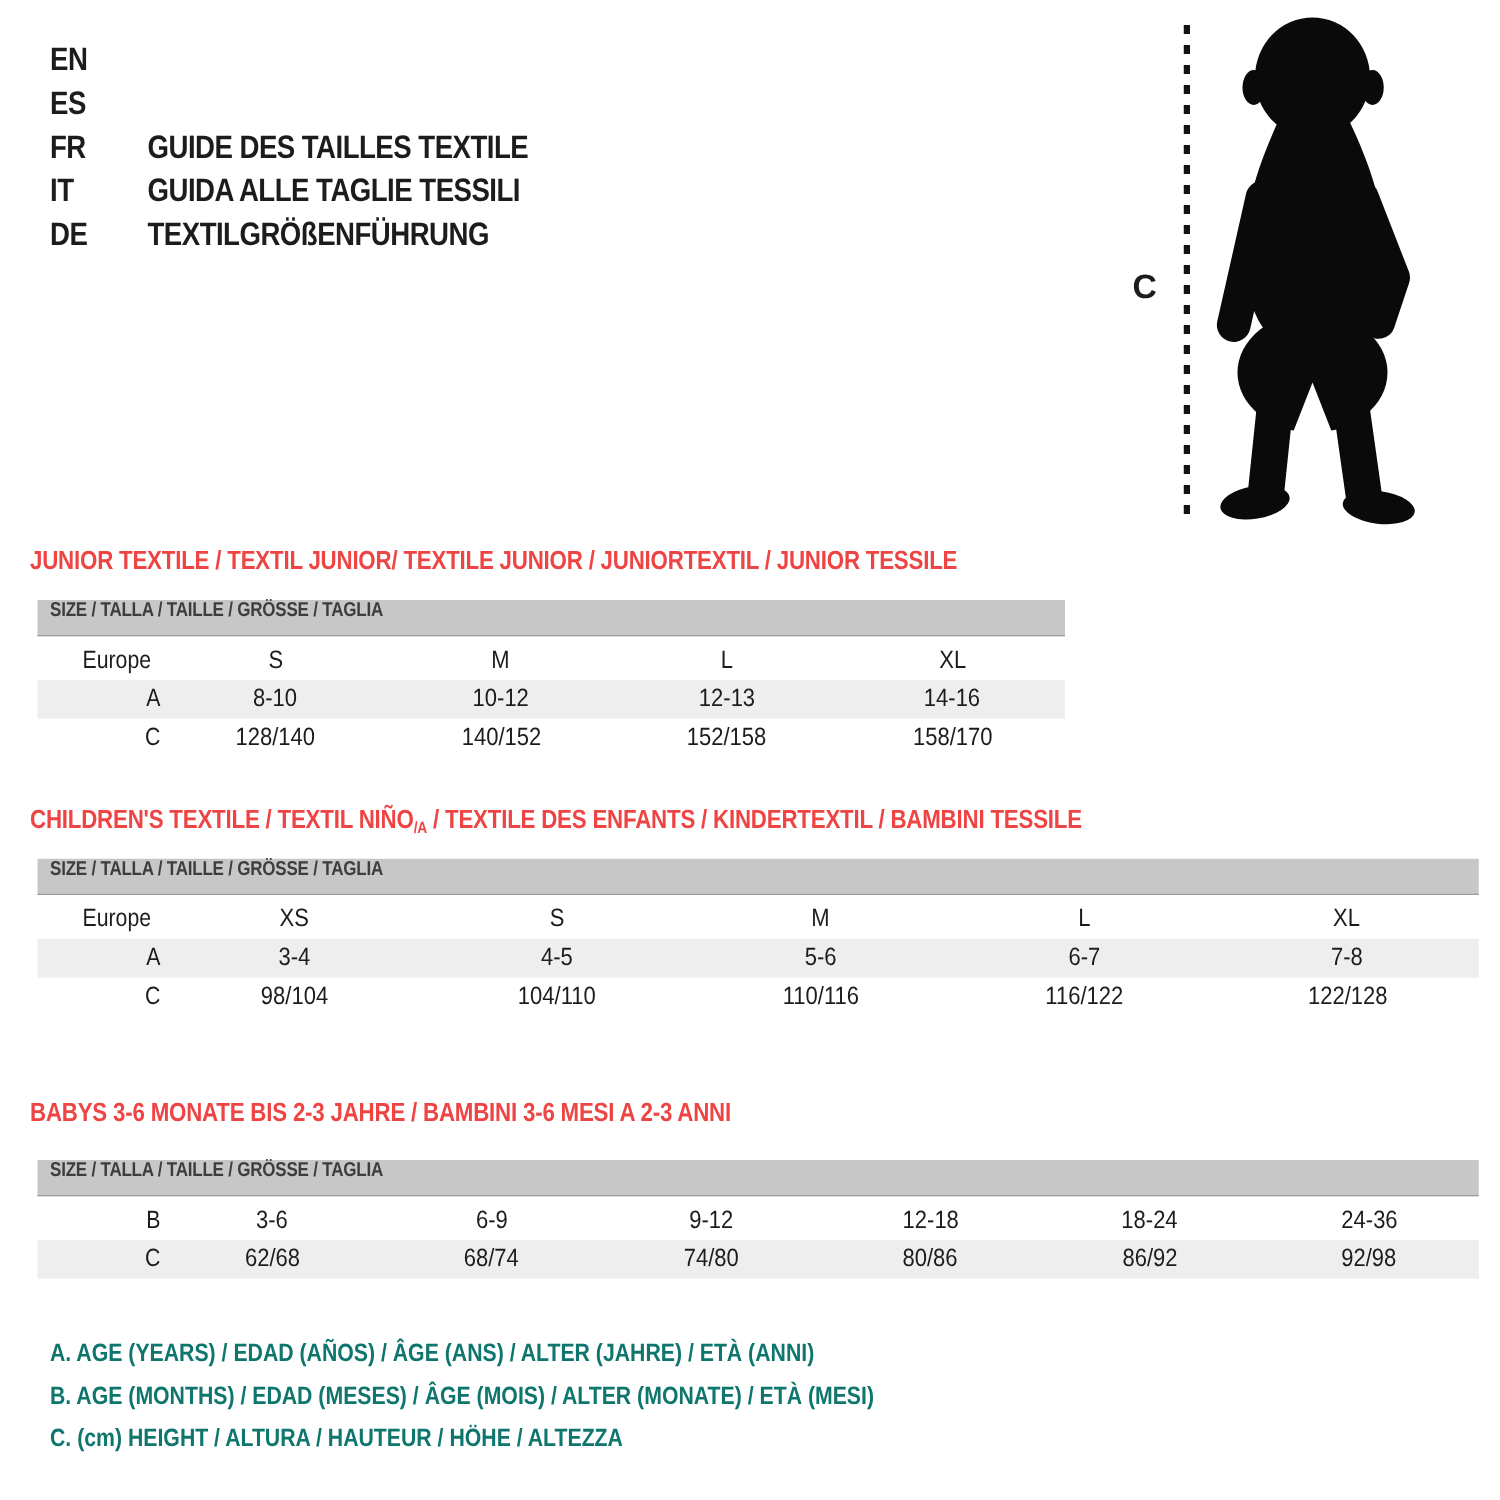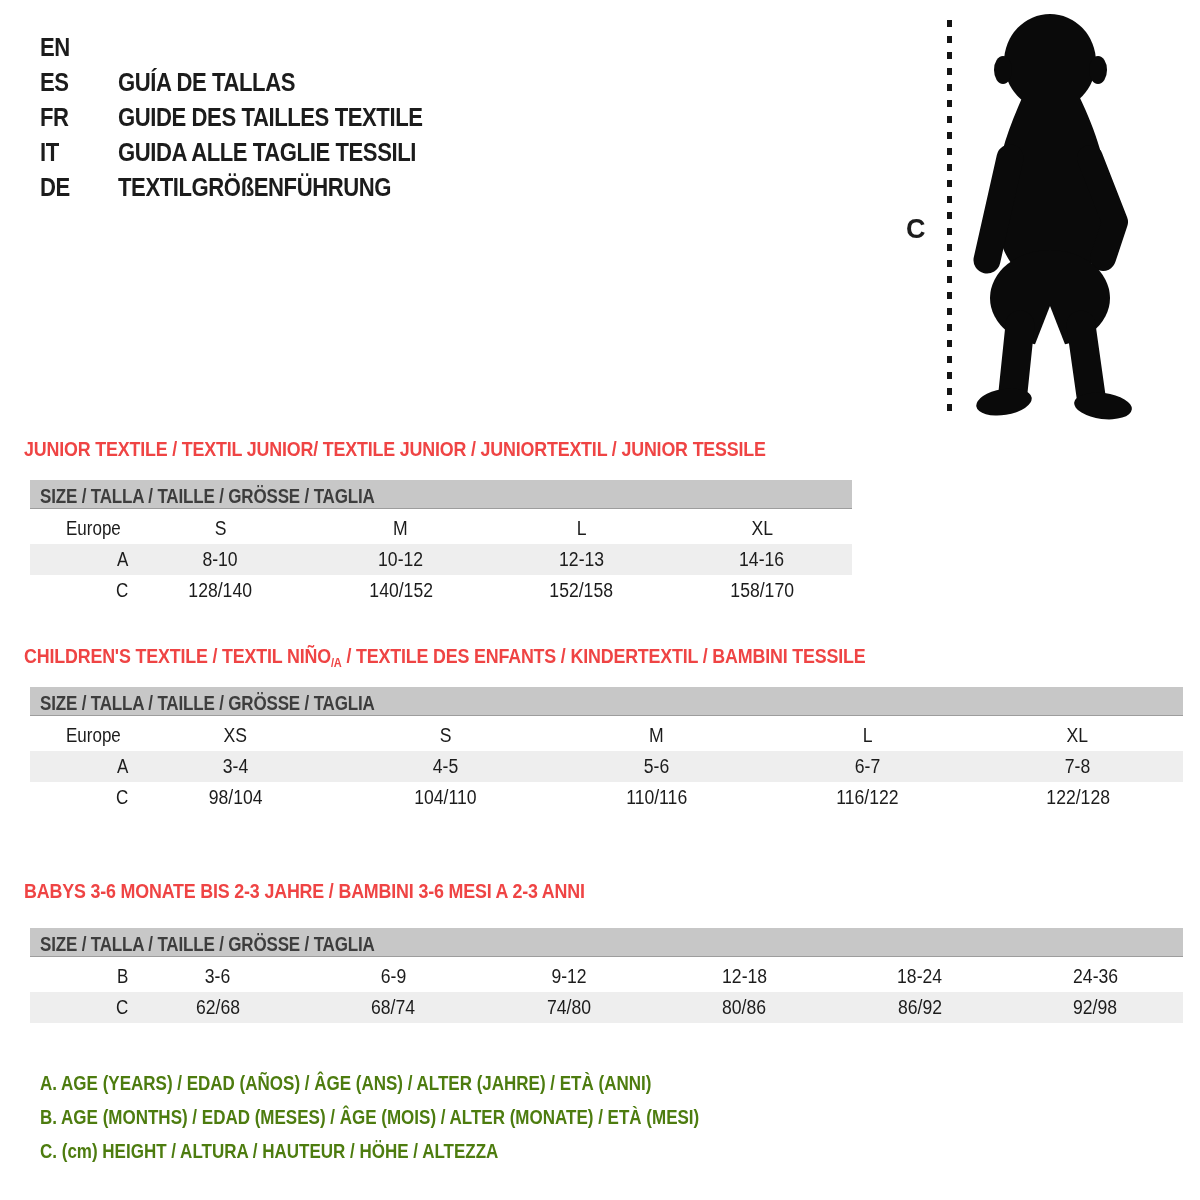--- a/index.html
+++ b/index.html
@@ -33,48 +33,47 @@
   .toddler { position: absolute; left: 962px; top: 10px; }
 
   
   .sec-heading { position: absolute; left: 24px; font-size: 21px; font-weight: bold; letter-spacing: -0.2px; color: #ef4444; }
   .subsm { font-size: 13px; vertical-align: -4px; font-weight: bold; }
 
   
   .stable { position: absolute; left: 30px; }
   .size-bar {
     height: 29px; background: #c7c7c7; border-bottom: 1px solid #9d9d9d;
-    display: flex; align-items: flex-end; padding-left: 10px;
-    font-size: 20px; font-weight: bold; color: #3d3d3d; letter-spacing: -0.2px;
+    display: flex; align-items: flex-start; padding-left: 10px;
+    font-size: 16px; font-weight: bold; color: #3d3d3d; letter-spacing: -0.2px;
     margin-bottom: 4px;
   }
   .trow { display: grid; height: 31px; align-items: center; font-size: 20px; }
   .t1 .trow { grid-template-columns: 100px repeat(4, 1fr); }
   .t2 .trow { grid-template-columns: 100px repeat(5, 1fr); }
   .t3 .trow { grid-template-columns: 100px repeat(6, 1fr); }
   .trow.shaded { background: #eeeeee; }
   .rlabel { padding-left: 10px; text-align: right; }
   .cell { text-align: center; }
 
   
   .legend { position: absolute; left: 40px; top: 1066px; }
-  .legend-line { height: 34px; display: flex; align-items: center; font-size: 20px; font-weight: bold; color: #4d7c0f; }
+  .legend-line { height: 34px; display: flex; align-items: center; font-size: 20px; font-weight: bold; color: #0f766e; }
 </style>
 </head>
 <body>
 
 <div class="page">
 
   <div class="lang-block">
     <div class="lang-row">
       <span class="lang-code"><span class="sqz">EN</span></span>
     </div>
     <div class="lang-row">
       <span class="lang-code"><span class="sqz">ES</span></span>
-      <span class="lang-title"><span class="sqz">GUÍA DE TALLAS</span></span>
     </div>
     <div class="lang-row">
       <span class="lang-code"><span class="sqz">FR</span></span>
       <span class="lang-title"><span class="sqz">GUIDE DES TAILLES TEXTILE</span></span>
     </div>
     <div class="lang-row">
       <span class="lang-code"><span class="sqz">IT</span></span>
       <span class="lang-title"><span class="sqz">GUIDA ALLE TAGLIE TESSILI</span></span>
     </div>
     <div class="lang-row">

